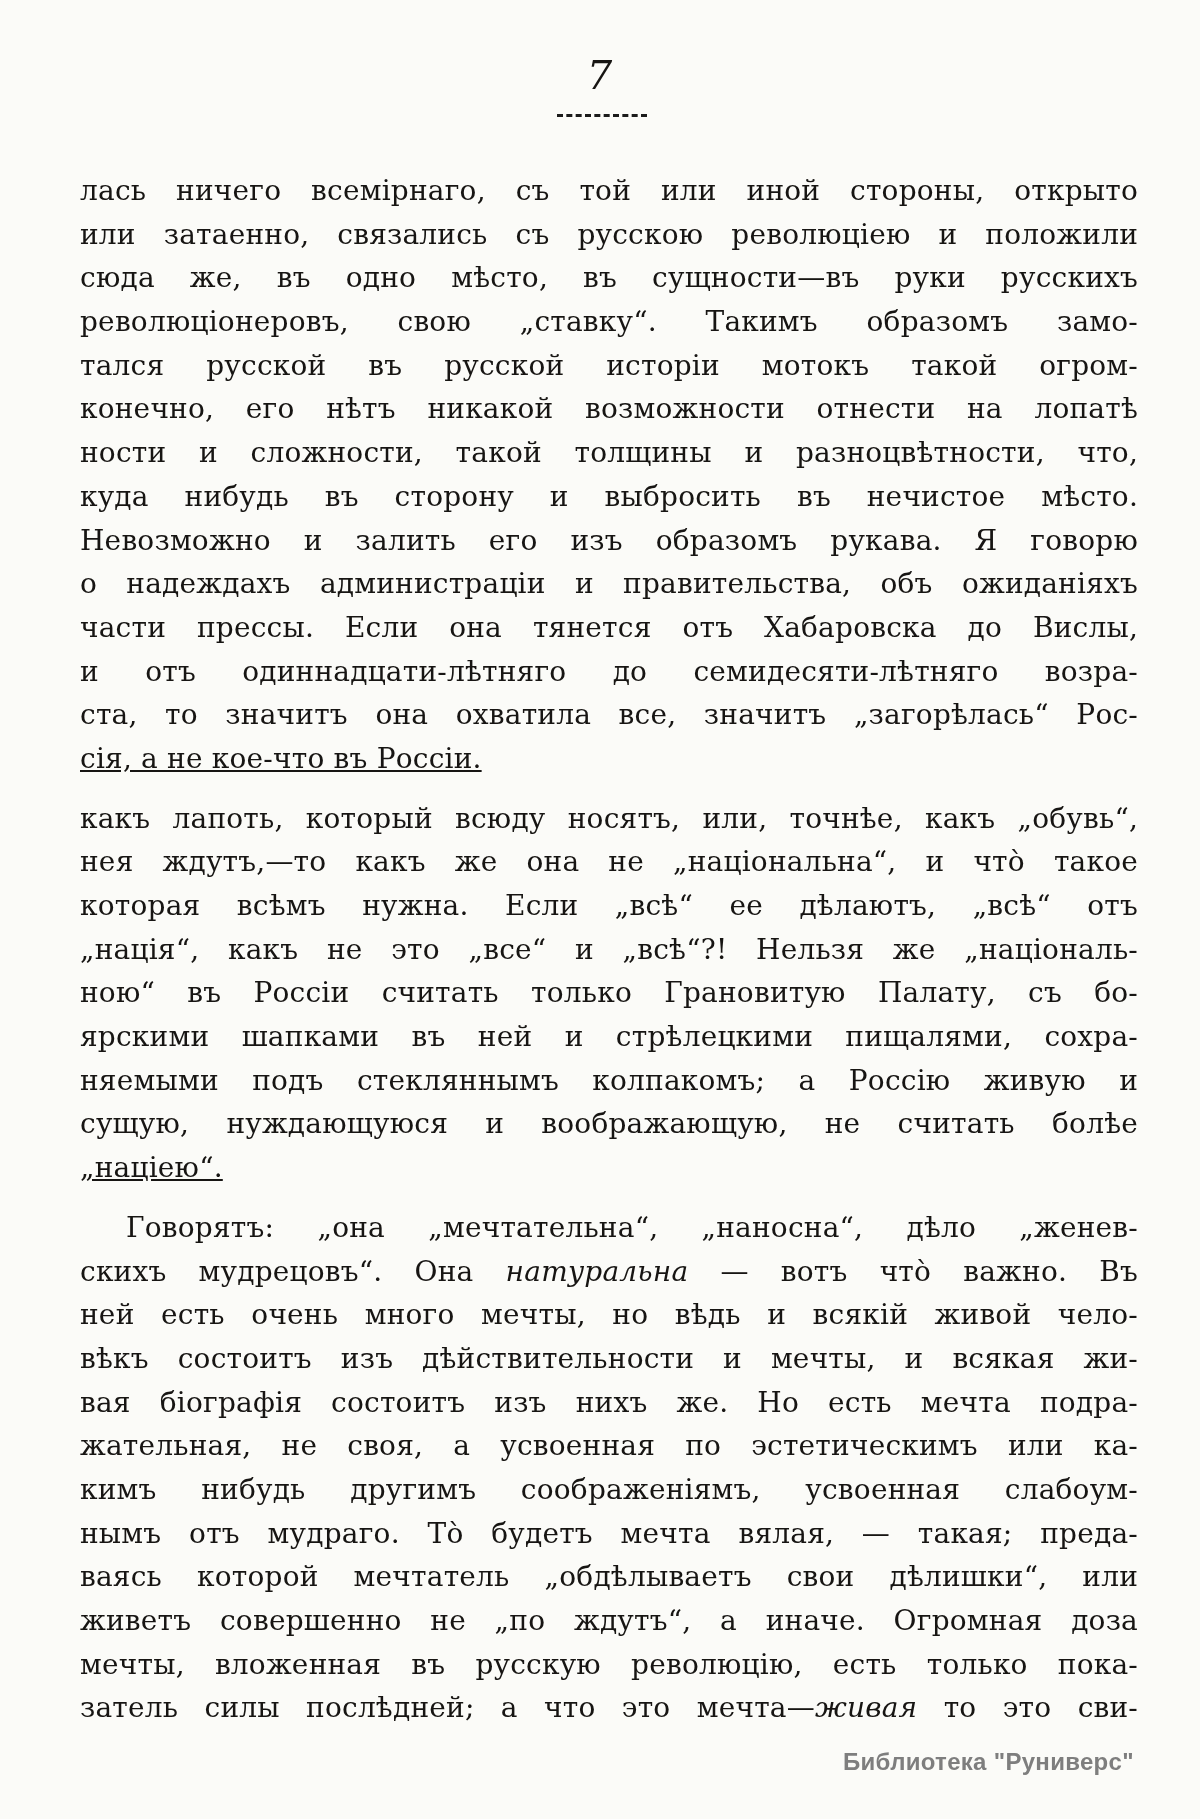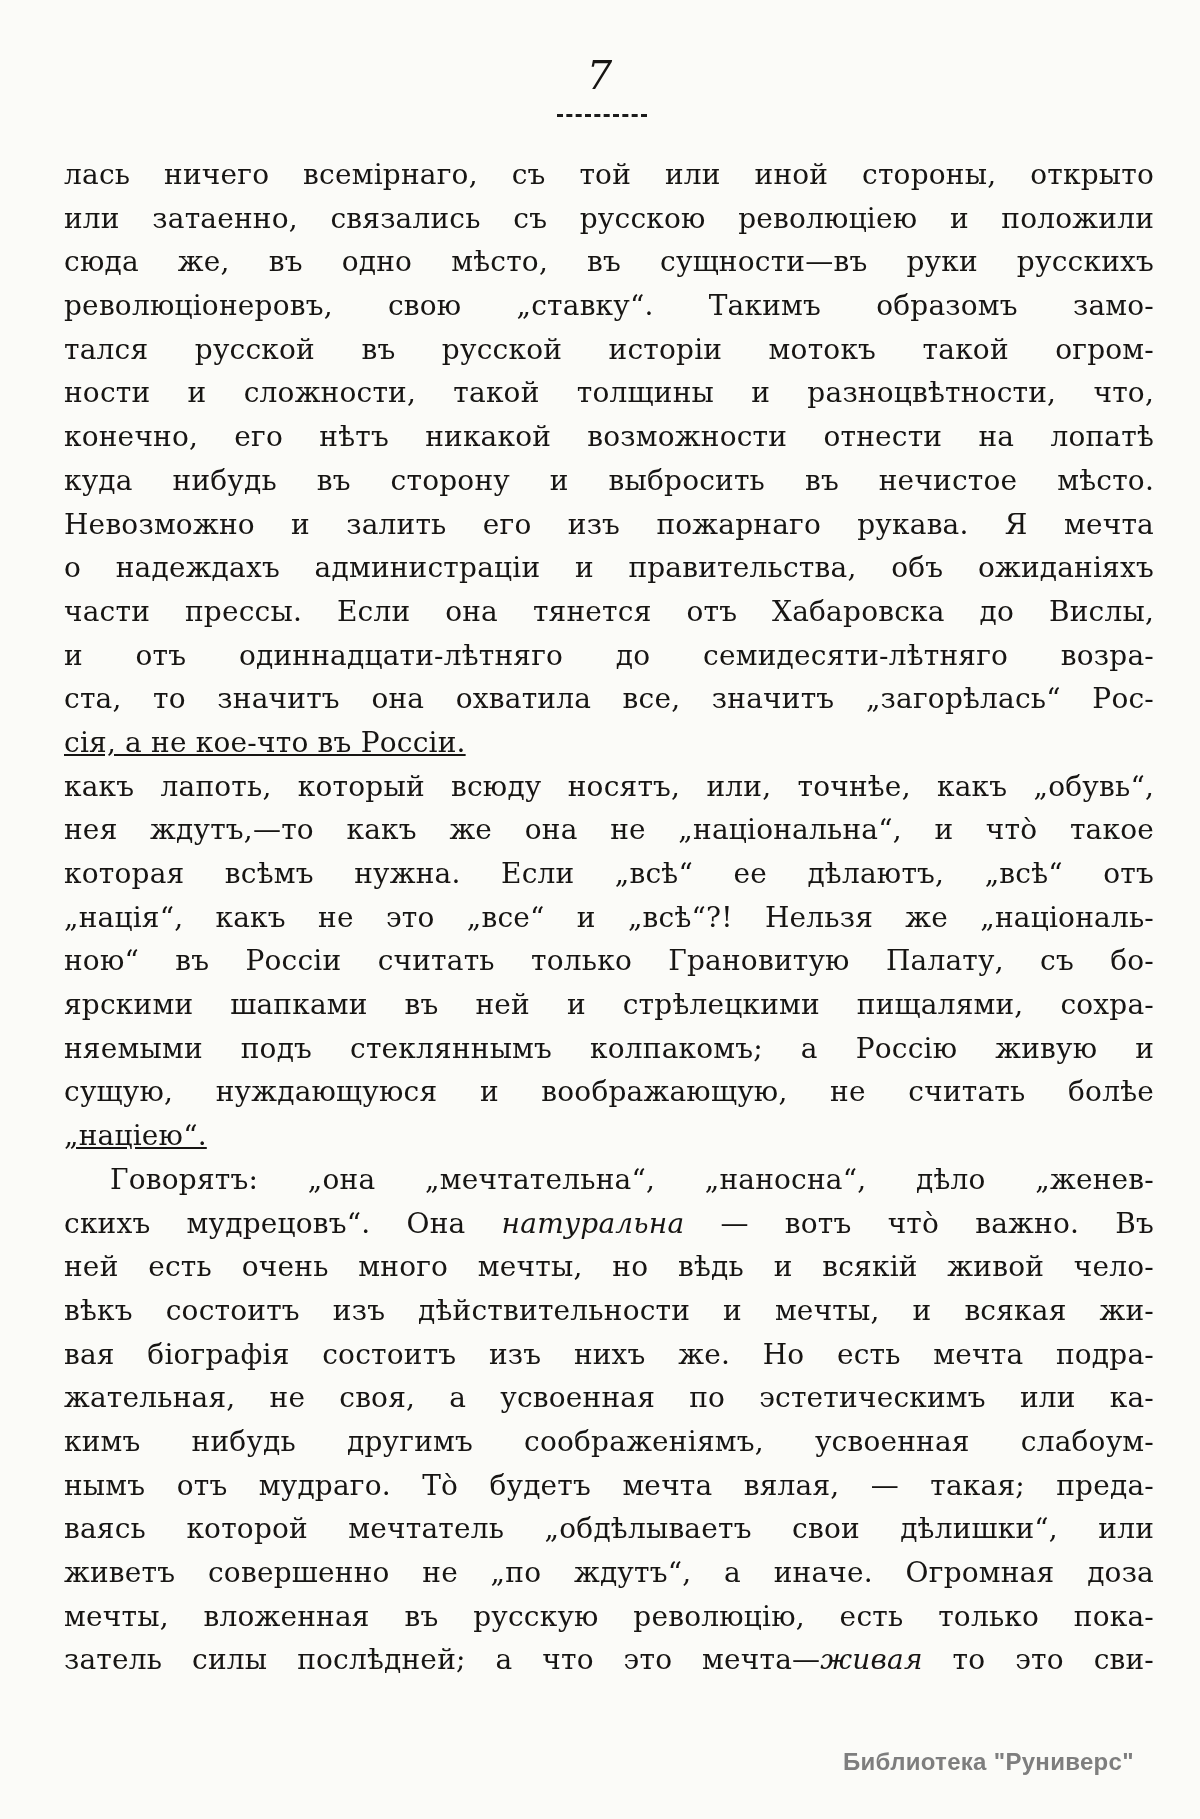--- a/index.html
+++ b/index.html
@@ -26,21 +26,21 @@
     border-top: 3px dashed #1b1b1b;
   }
   .text-column {
     position: absolute;
     top: 153px; left: 64px;
     width: 1090px;
     font-size: 28px;
     line-height: 43.7px;
     letter-spacing: 0.2px;
   }
-  .paragraph { margin: 0; }
+  .paragraph { margin: 16px; }
   .line {
     height: 43.7px;
     overflow: hidden;
     text-align: justify;
     text-align-last: justify;
     white-space: normal;
   }
   .line.no-just { text-align-last: left; text-decoration: underline; }
   .line.first-indent { text-indent: 46px; }
   .line em { }
@@ -60,24 +60,24 @@
 <div class="page-number">7</div>
 <div class="page-rule"></div>
 
 <div class="text-column">
     <div class="paragraph">
       <div class="line"><span>лась ничего всемірнаго, съ той или иной стороны, открыто</span></div>
       <div class="line"><span>или затаенно, связались съ русскою революціею и положили</span></div>
       <div class="line"><span>сюда же, въ одно мѣсто, въ сущности—въ руки русскихъ</span></div>
       <div class="line"><span>революціонеровъ, свою „ставку“. Такимъ образомъ замо-</span></div>
       <div class="line"><span>тался русской въ русской исторіи мотокъ такой огром-</span></div>
+      <div class="line"><span>конечно, его нѣтъ никакой возможности отнести на лопатѣ</span></div>
       <div class="line"><span>ности и сложности, такой толщины и разноцвѣтности, что,</span></div>
-      <div class="line"><span>конечно, его нѣтъ никакой возможности отнести на лопатѣ</span></div>
       <div class="line"><span>куда нибудь въ сторону и выбросить въ нечистое мѣсто.</span></div>
-      <div class="line"><span>Невозможно и залить его изъ пожарнаго рукава. Я мечта</span></div>
+      <div class="line"><span>Невозможно и залить его изъ образомъ рукава. Я говорю</span></div>
       <div class="line"><span>о надеждахъ администраціи и правительства, объ ожиданіяхъ</span></div>
       <div class="line"><span>части прессы. Если она тянется отъ Хабаровска до Вислы,</span></div>
       <div class="line"><span>и отъ одиннадцати-лѣтняго до семидесяти-лѣтняго возра-</span></div>
       <div class="line"><span>ста, то значитъ она охватила все, значитъ „загорѣлась“ Рос-</span></div>
       <div class="line no-just"><span>сія, а не кое-что въ Россіи.</span></div>
     </div>
     <div class="paragraph">
       <div class="line"><span>какъ лапоть, который всюду носятъ, или, точнѣе, какъ „обувь“,</span></div>
       <div class="line"><span>нея ждутъ,—то какъ же она не „національна“, и что̀ такое</span></div>
       <div class="line"><span>которая всѣмъ нужна. Если „всѣ“ ее дѣлаютъ, „всѣ“ отъ</span></div>

